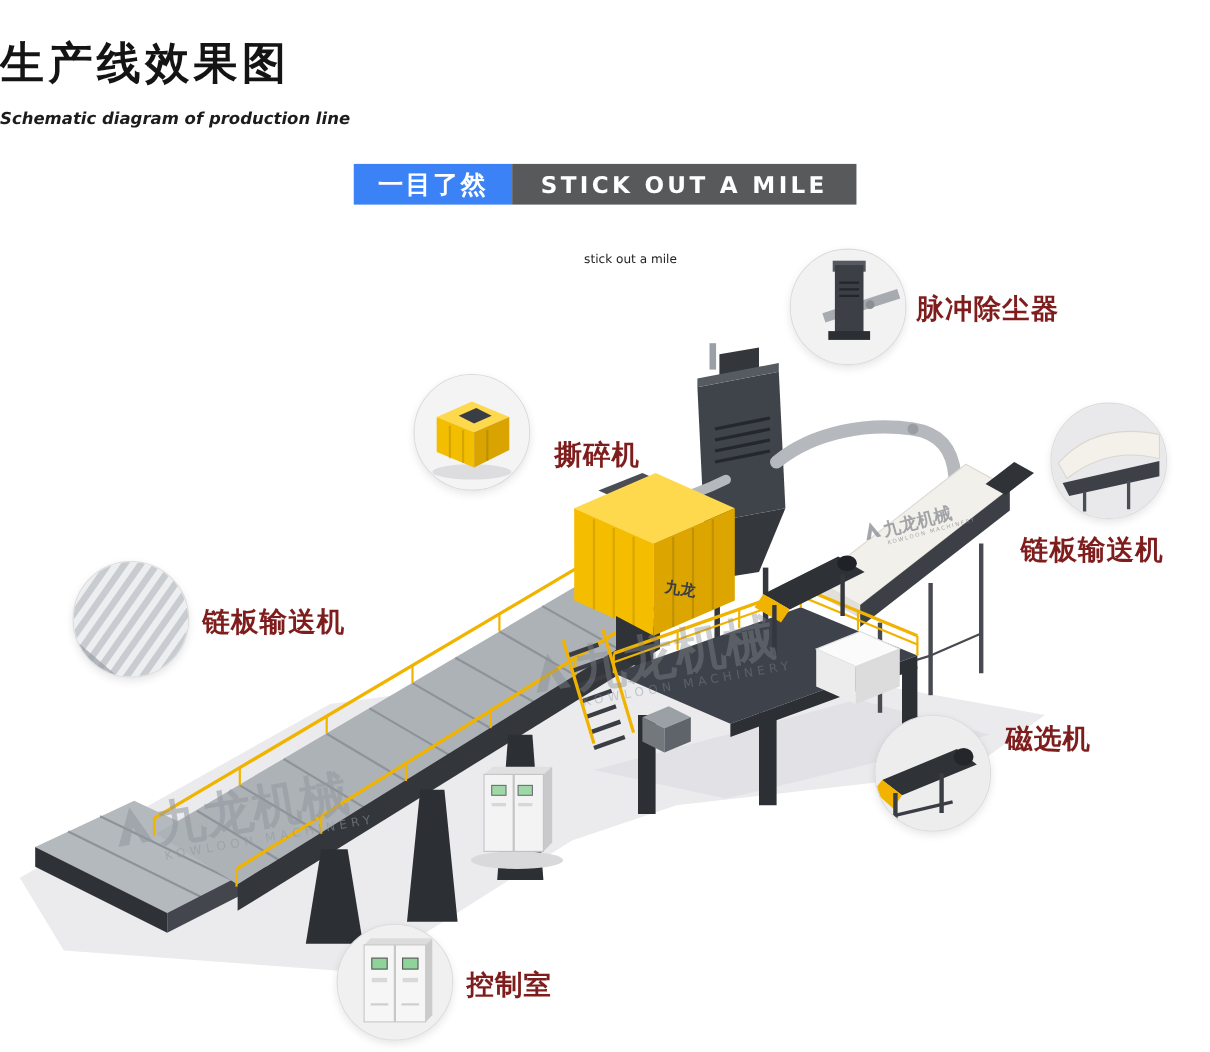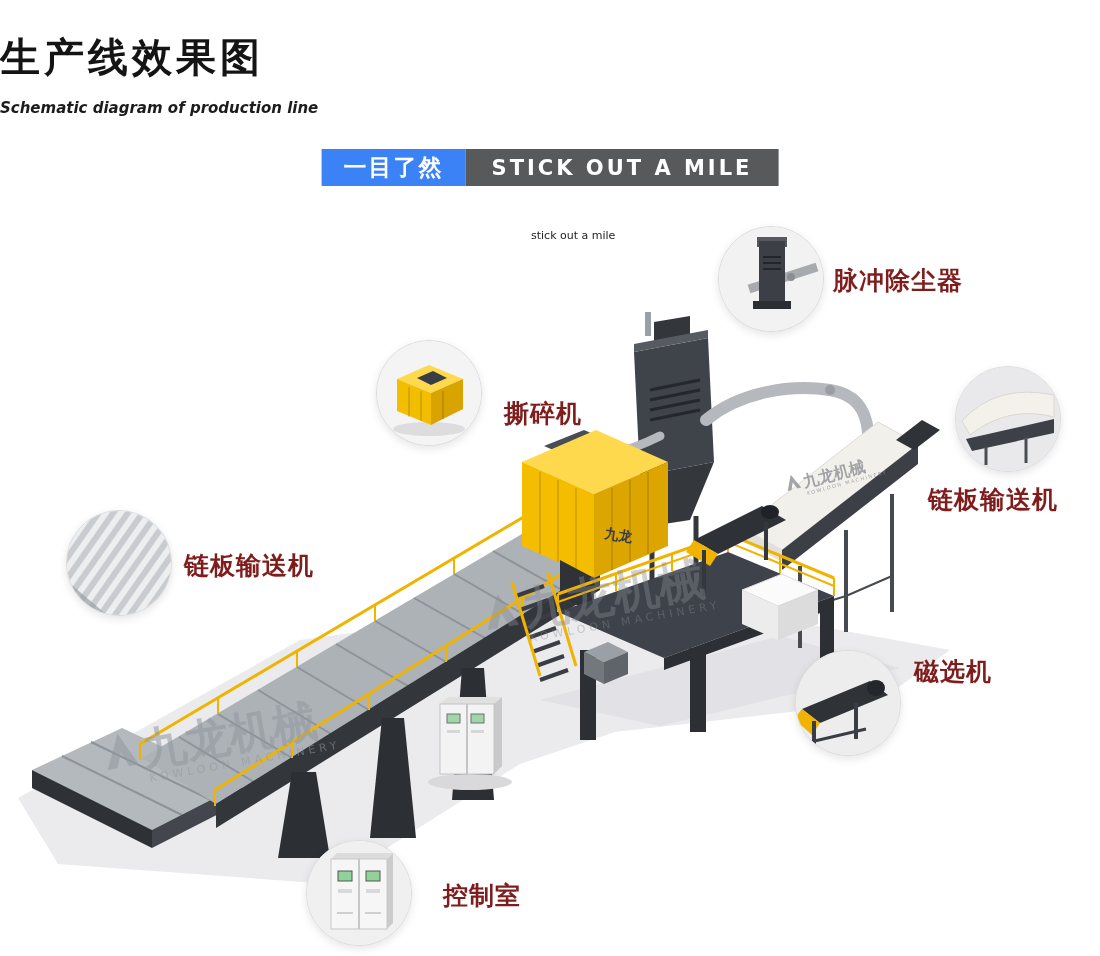--- a/index.html
+++ b/index.html
@@ -301,15 +301,15 @@
       <rect x="24" y="18" width="56" height="70" fill="#f6f6f6" stroke="#c7c7c7"></rect>
       <line x1="52" y1="18" x2="52" y2="88" stroke="#c7c7c7" stroke-width="2"></line>
       <rect x="31" y="30" width="14" height="10" fill="#8fd29a" stroke="#555"></rect>
       <rect x="59" y="30" width="14" height="10" fill="#8fd29a" stroke="#555"></rect>
       <rect x="31" y="48" width="14" height="4" fill="#d9d9db"></rect>
       <rect x="59" y="48" width="14" height="4" fill="#d9d9db"></rect>
       <line x1="30" y1="72" x2="46" y2="72" stroke="#cfcfd1" stroke-width="2"></line>
       <line x1="58" y1="72" x2="74" y2="72" stroke="#cfcfd1" stroke-width="2"></line>
     </svg>
   </div>
-  <div class="callout-label" style="left:443px;top:879px">控制室</div>
+  <div class="callout-label" style="left:424px;top:879px">控制室</div>
 
 </div>
 
 </body></html>

